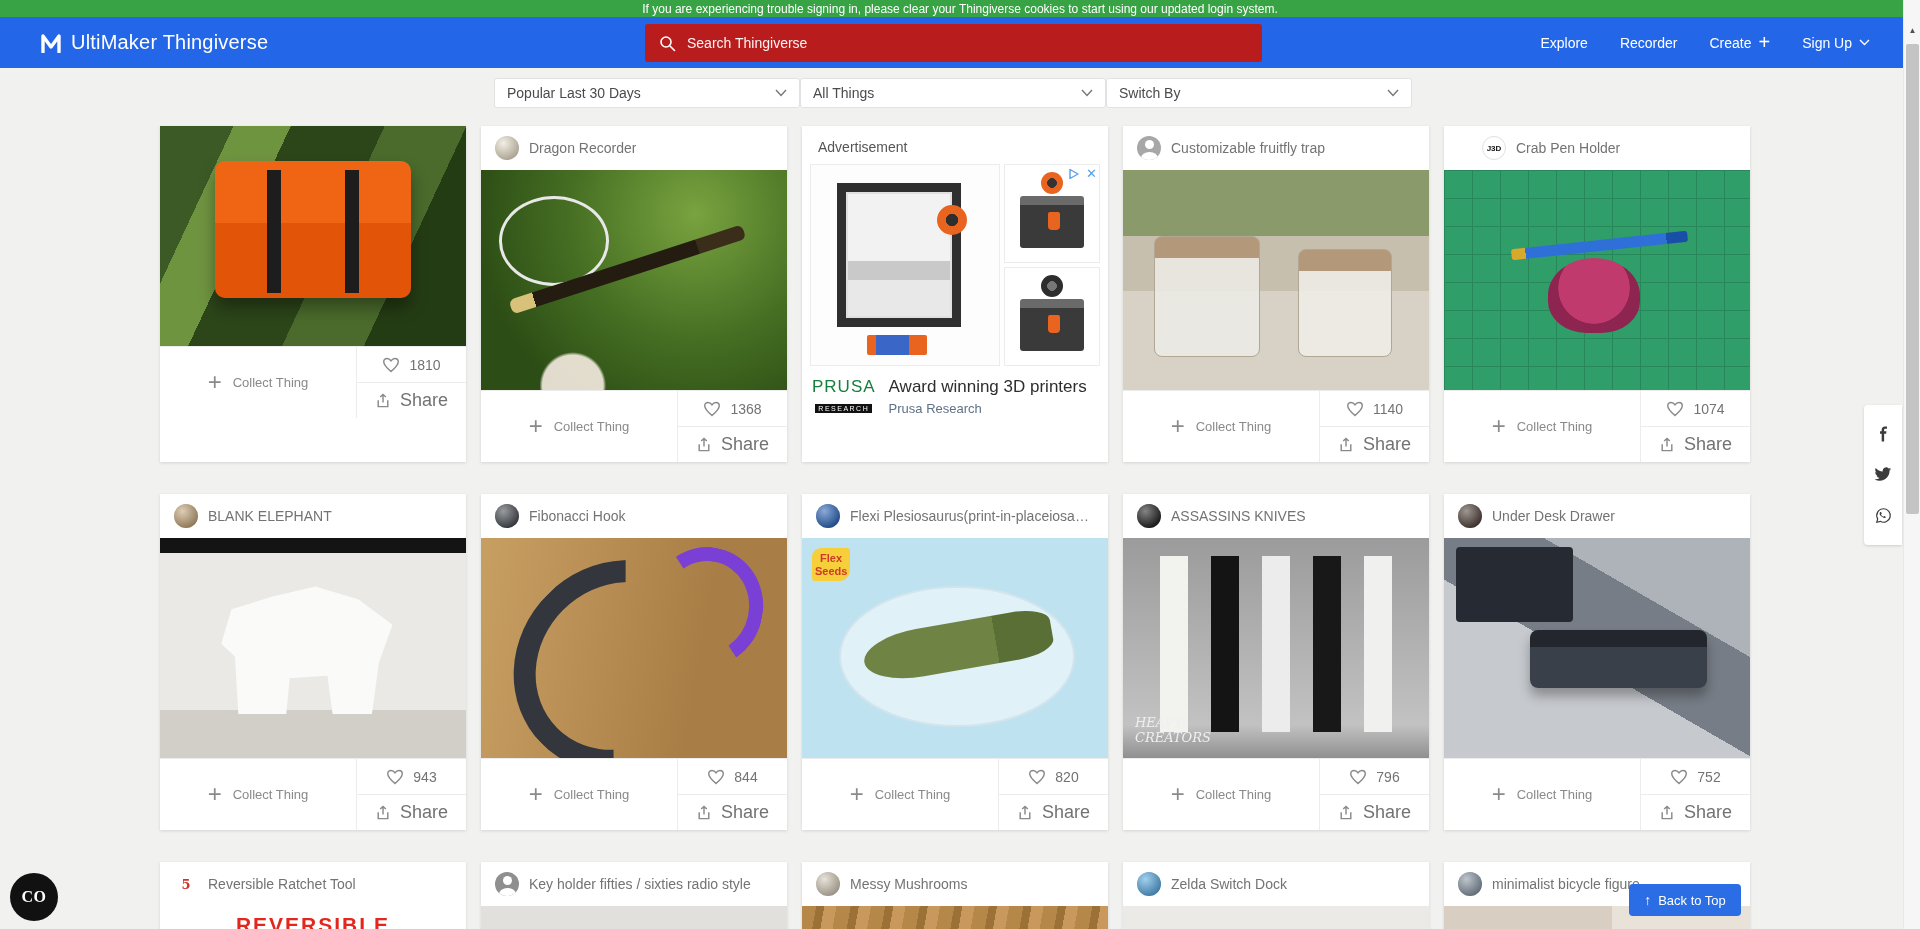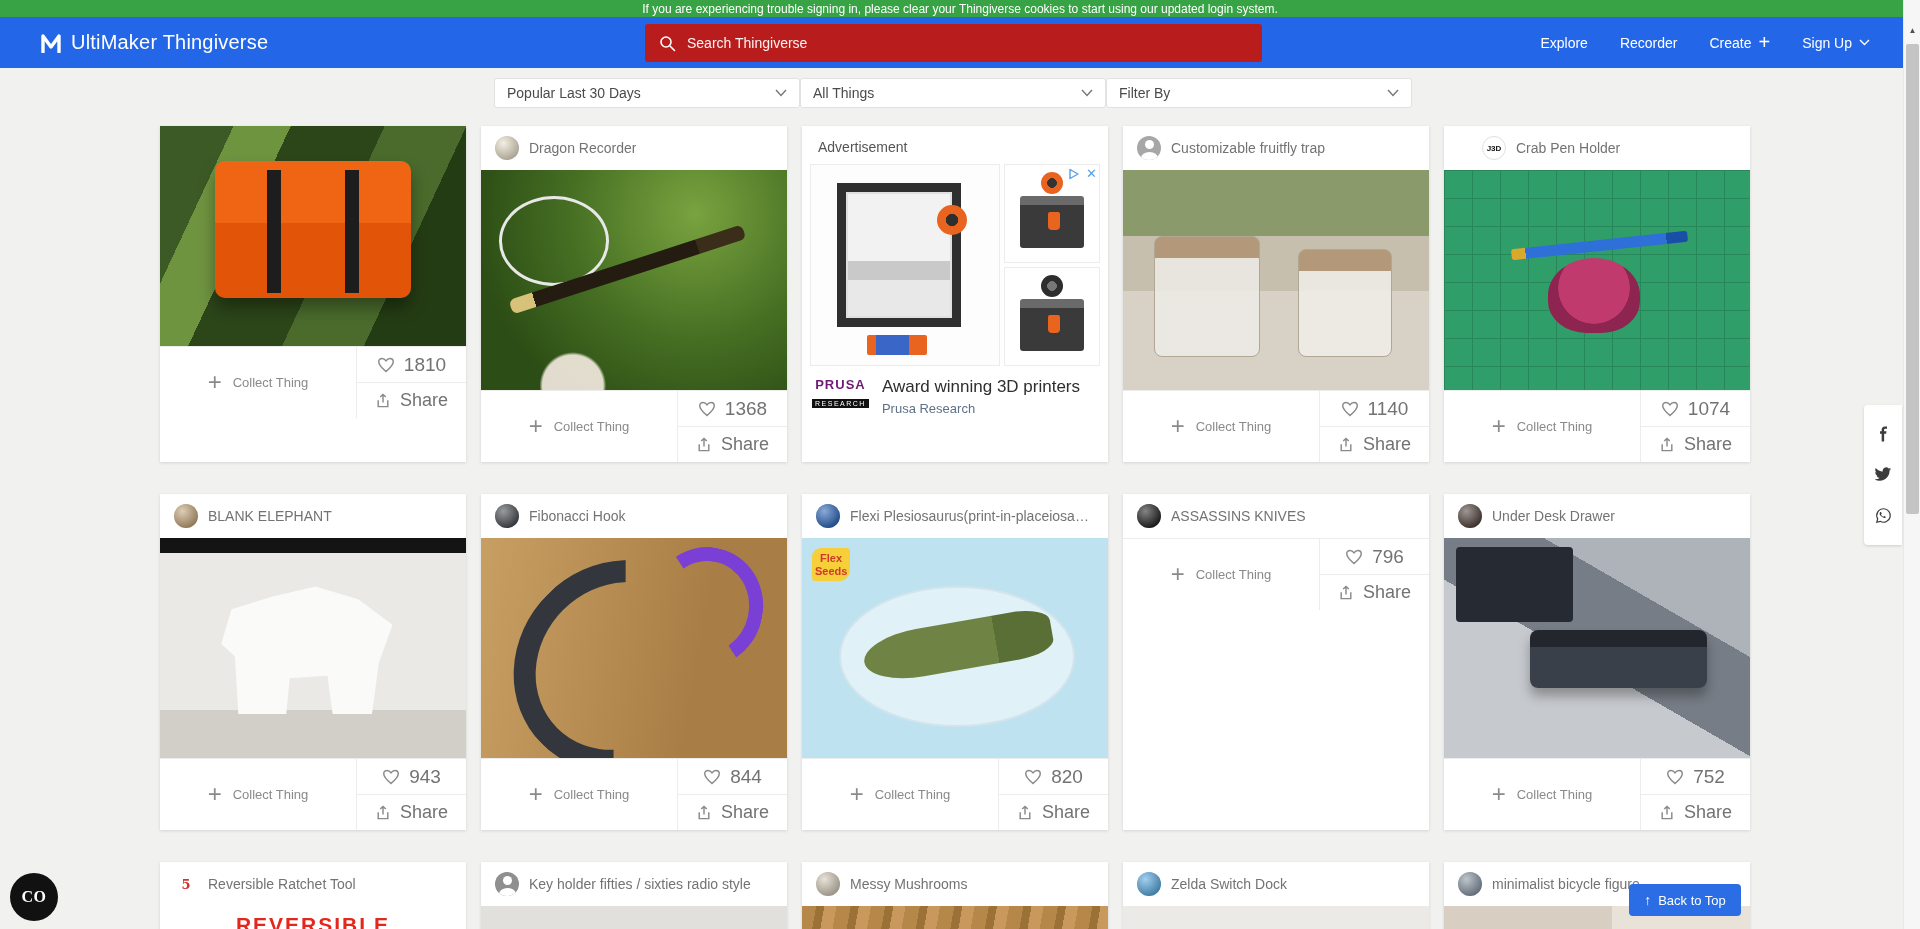--- a/index.html
+++ b/index.html
@@ -58,21 +58,21 @@
     font-family:"DejaVu Serif",serif; font-style:italic; font-size:13px; width:84px; line-height:1.15; }
   .thumb-art-text { position:absolute; left:0; top:7px; width:100%; text-align:center; z-index:3;
     color:#e4261d; font-weight:800; font-size:21px; letter-spacing:2px; }
 
   .card-foot { height:72px; border-top:1px solid #ececec; display:flex; flex:none; }
   .collect { width:197px; border-right:1px solid #ececec; display:flex; align-items:center; justify-content:center;
     gap:11px; color:#8a8a8a; font-size:13px; cursor:pointer; }
   .collect .plus-glyph { color:#8a8a8a; font-size:24px; }
   .foot-right { flex:1; display:flex; flex-direction:column; }
   .like-row { flex:1; border-bottom:1px solid #ececec; display:flex; align-items:center; justify-content:center;
-    gap:9px; color:#737373; font-size:19px; cursor:pointer; }
+    gap:9px; color:#737373; font-size:14px; cursor:pointer; }
   .share-row { flex:1; display:flex; align-items:center; justify-content:center; gap:9px;
     color:#737373; font-size:18px; cursor:pointer; }
 
   
   [data-art="penguin-case"] { background:linear-gradient(115deg,#3c5a26 0 18%,#6f9440 18% 32%,#2c4519 32% 55%,#4a6b2c 55% 75%,#243c14 75%); }
   [data-art="penguin-case"]::after { left:18%; top:16%; width:64%; height:62%; border-radius:10px;
     background:linear-gradient(180deg,#f06513 0 45%,#e25408 45%); box-shadow:0 10px 16px rgba(0,0,0,.35); }
   [data-art="penguin-case"]::before { left:30%; top:20%; width:40%; height:56%; z-index:2;
     background:linear-gradient(90deg,transparent 0 12%,#1d1d1d 12% 24%,transparent 24% 76%,#1d1d1d 76% 88%,transparent 88%); }
 
@@ -146,21 +146,21 @@
   .lcd { position:absolute; left:30%; bottom:5%; width:32%; height:10%; border-radius:2px;
     background:linear-gradient(90deg,#e8641f 0 15%,#3a66c8 15% 70%,#e8641f 70%); }
   .mini-frame { position:absolute; left:16%; top:32%; width:68%; height:54%;
     background:linear-gradient(180deg,#6a6a6a 0 18%,#3a3a3a 18%); border-radius:3px; }
   .mini-spool { position:absolute; top:7%; left:38%; width:22px; height:22px; border-radius:50%; }
   .mini-spool.orange { background:radial-gradient(circle,#333 0 30%,#e8641f 32%); }
   .mini-spool.dark { background:radial-gradient(circle,#777 0 30%,#2d2d2d 32%); }
   .mini-print { position:absolute; left:46%; top:48%; width:12px; height:18px; background:#e8641f; border-radius:2px 2px 4px 4px; }
   .ad-caption { display:flex; gap:13px; padding:11px 10px 0; align-items:flex-start; }
   .prusa-logo { text-align:center; flex:none; cursor:pointer; }
-  .prusa-logo .p1 { font-weight:700; font-size:13px; letter-spacing:1px; color:#701a75; }
+  .prusa-logo .p1 { font-weight:400; font-size:17px; letter-spacing:1px; color:#15803d; }
   .prusa-logo .p2 { background:#111; color:#fff; font-size:7px; padding:1px 3px; letter-spacing:1.5px; display:inline-block; }
   .ad-headline { font-size:17px; color:#2e2e2e; cursor:pointer; }
   .ad-advertiser { font-size:13px; color:#5e7187; margin-top:4px; cursor:pointer; }
 
   
   .social-strip { position:absolute; right:18px; top:405px; width:38px; height:140px; background:#fff;
     border-radius:4px 0 0 4px; box-shadow:0 1px 3px rgba(0,0,0,.15); z-index:30;
     display:flex; flex-direction:column; align-items:center; justify-content:space-around; padding:8px 0; }
   .social-btn { cursor:pointer; display:flex; }
 
@@ -238,21 +238,21 @@
   </div>
   <div class="filter">
     <span>All Things</span>
     <span style="display:flex;">
       <svg width="12" height="8" viewBox="0 0 12 8">
           <polyline points="1,1 6,6.5 11,1" fill="none" stroke="#777" stroke-width="1.4"></polyline>
         </svg>
     </span>
   </div>
   <div class="filter">
-    <span>Filter By</span>
+    <span>Switch By</span>
     <span style="display:flex;">
       <svg width="12" height="8" viewBox="0 0 12 8">
           <polyline points="1,1 6,6.5 11,1" fill="none" stroke="#777" stroke-width="1.4"></polyline>
         </svg>
     </span>
   </div>
 </div>
 
 <div class="grid">
   <div class="card">
@@ -561,20 +561,25 @@
       </div>
     </div>
   </div>
 
   <div class="card">
     <div class="card-head">
       <span class="avatar" data-kind="photo" style="background: rgb(31, 31, 31);">
         <span class="avatar-label"></span>
       </span>
       <span class="card-title">ASSASSINS KNIVES</span>
+    </div>
+    <div class="thumb" data-art="assassins-knives">
+
+      <span class="thumb-watermark">HEAVY CREATORS</span>
+
     </div>
     <div class="card-foot">
       <div class="collect">
         <span class="plus-glyph">+</span>
         <span>Collect Thing</span>
       </div>
       <div class="foot-right">
         <div class="like-row">
           <span style="display:flex;">
             <svg width="18" height="16" viewBox="0 0 24 22">

